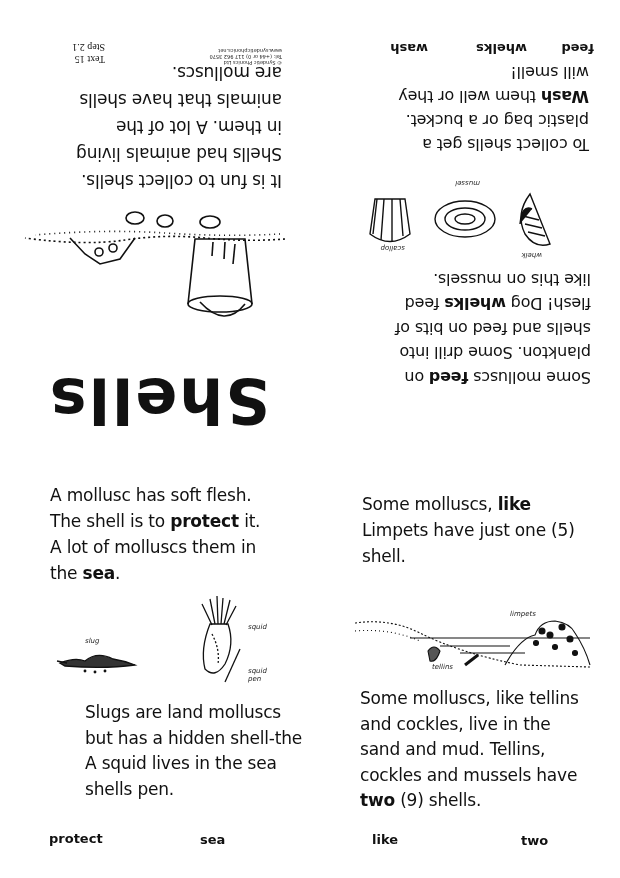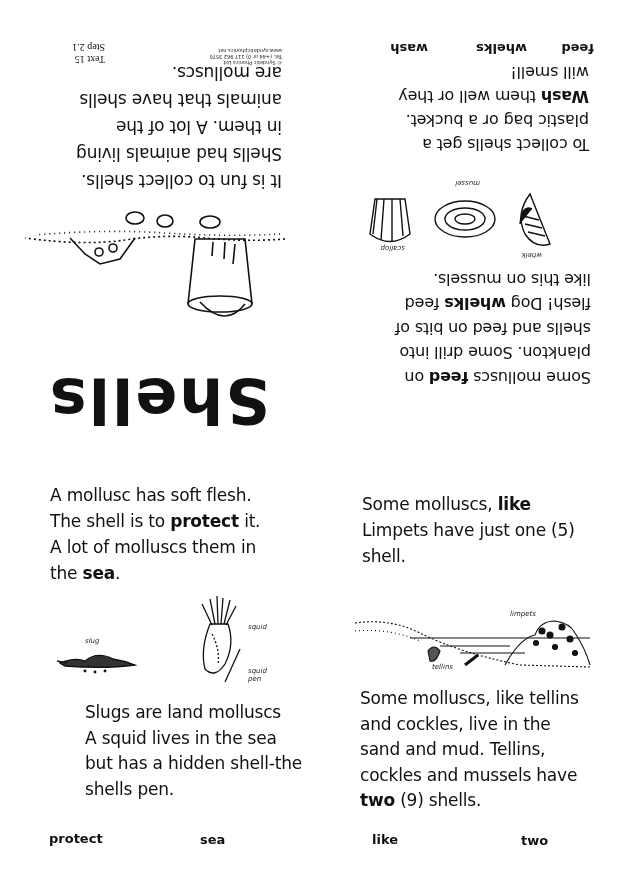--- a/index.html
+++ b/index.html
@@ -135,22 +135,22 @@
       <path d="M22 40 Q30 55 28 70" stroke-dasharray="2 2"></path>
       <path d="M25 30 L20 5 M28 30 L27 2 M31 30 L33 4 M34 30 L40 6 M36 31 L46 12 M22 31 L12 10"></path>
       <line x1="50" y1="55" x2="35" y2="88"></line>
     </g>
   </svg>
   <div class="cap" style="left:248px; top:184px;">squid</div>
   <div class="cap" style="left:248px; top:228px; width:20px;">squid pen</div>
 
   <div class="para" style="left:49px; top:261px; width:260px; line-height:25.5px;margin-left:36px;">
     <div>Slugs are land molluscs</div>
+    <div>but has a hidden shell-the</div>
     <div>A squid lives in the sea</div>
-    <div>but has a hidden shell-the</div>
     <div>shells pen.</div>
   </div>
 
   <div class="vocab" style="left:49px; top:392px;">protect</div>
   <div class="vocab" style="left:200px; top:393px;">sea</div>
 </div>
 
 <div class="panel p-br">
   <div class="para" style="left:52px; top:43px; width:255px;">
     <div><span>Some molluscs, </span><b>like</b></div>

